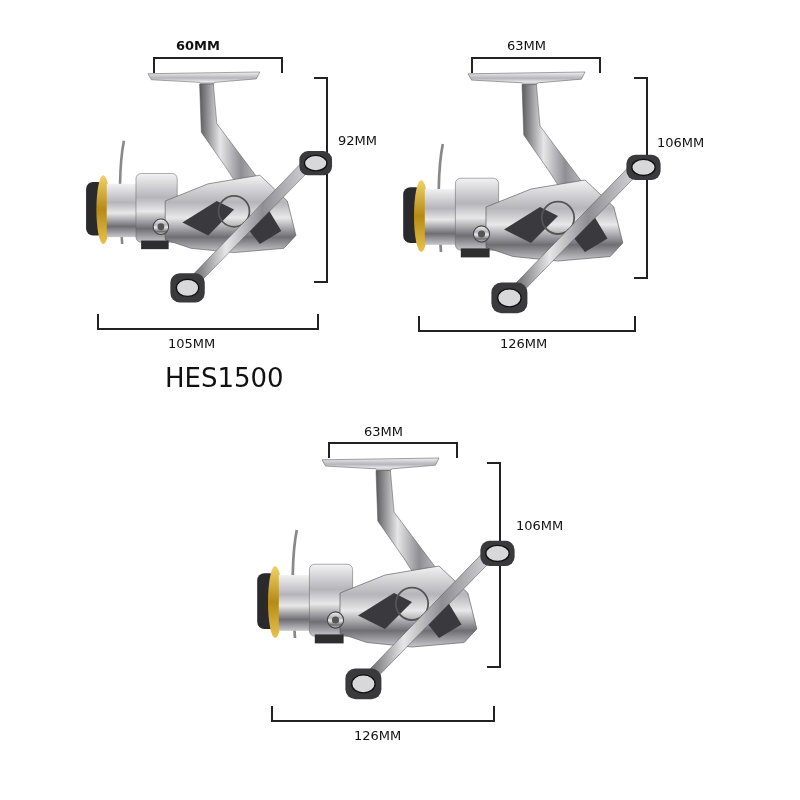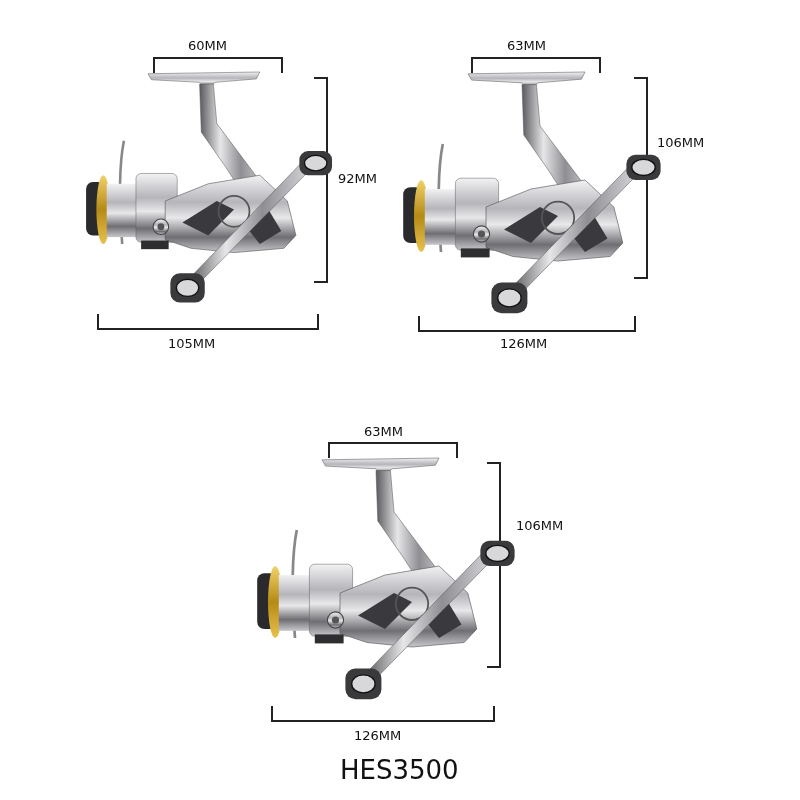--- a/index.html
+++ b/index.html
@@ -68,31 +68,32 @@
 
       <rect x="126" y="234" width="40" height="34" rx="11" fill="#3a3a3c"></rect>
       <ellipse cx="146" cy="251" rx="13" ry="10" fill="#d8d8da" stroke="#111" stroke-width="1.5"></ellipse>
 
       <rect x="92" y="196" width="32" height="10" fill="#2e2e30"></rect>
     </g>
   </defs>
 </svg>
 
 <div class="reel-block" style="left:0;top:0;">
-  <div class="dim-label" style="left:188px;top:38px;">60MM</div>
+  <div class="dim-label" style="left:176px;top:38px;font-weight:bold;">60MM</div>
   <div class="bracket-h" style="left:153px;top:57px;width:126px;"></div>
   <div class="bracket-v" style="left:314px;top:77px;height:202px;"></div>
-  <div class="dim-label" style="left:338px;top:133px;margin-top:38px;">92MM</div>
+  <div class="dim-label" style="left:338px;top:133px;">92MM</div>
   <svg class="reel" width="330" height="280" style="left:62px;top:72px;" viewBox="0 0 330 280">
     <g transform="scale(0.86)">
         <use href="#reel-shape"></use>
       </g>
   </svg>
   <div class="bracket-hb" style="left:97px;top:314px;width:218px;"></div>
   <div class="dim-label" style="left:168px;top:336px;">105MM</div>
+  <div class="model-label" style="left:165px;top:363px;">HES1500</div>
 </div>
 
 <div class="reel-block" style="left:0;top:0;">
   <div class="dim-label" style="left:507px;top:38px;">63MM</div>
   <div class="bracket-h" style="left:471px;top:57px;width:126px;"></div>
   <div class="bracket-v" style="left:634px;top:77px;height:198px;"></div>
   <div class="dim-label" style="left:657px;top:135px;">106MM</div>
   <svg class="reel" width="330" height="290" style="left:378px;top:72px;" viewBox="0 0 330 290">
     <g transform="scale(0.9)">
         <use href="#reel-shape"></use>
@@ -107,14 +108,13 @@
   <div class="bracket-h" style="left:328px;top:442px;width:126px;"></div>
   <div class="bracket-v" style="left:487px;top:462px;height:202px;"></div>
   <div class="dim-label" style="left:516px;top:518px;">106MM</div>
   <svg class="reel" width="330" height="290" style="left:232px;top:458px;" viewBox="0 0 330 290">
     <g transform="scale(0.9)">
         <use href="#reel-shape"></use>
       </g>
   </svg>
   <div class="bracket-hb" style="left:271px;top:706px;width:220px;"></div>
   <div class="dim-label" style="left:354px;top:728px;">126MM</div>
-  <div class="model-label" style="left:340px;top:755px;">HES3500</div>
 </div>
 
 </body></html>

